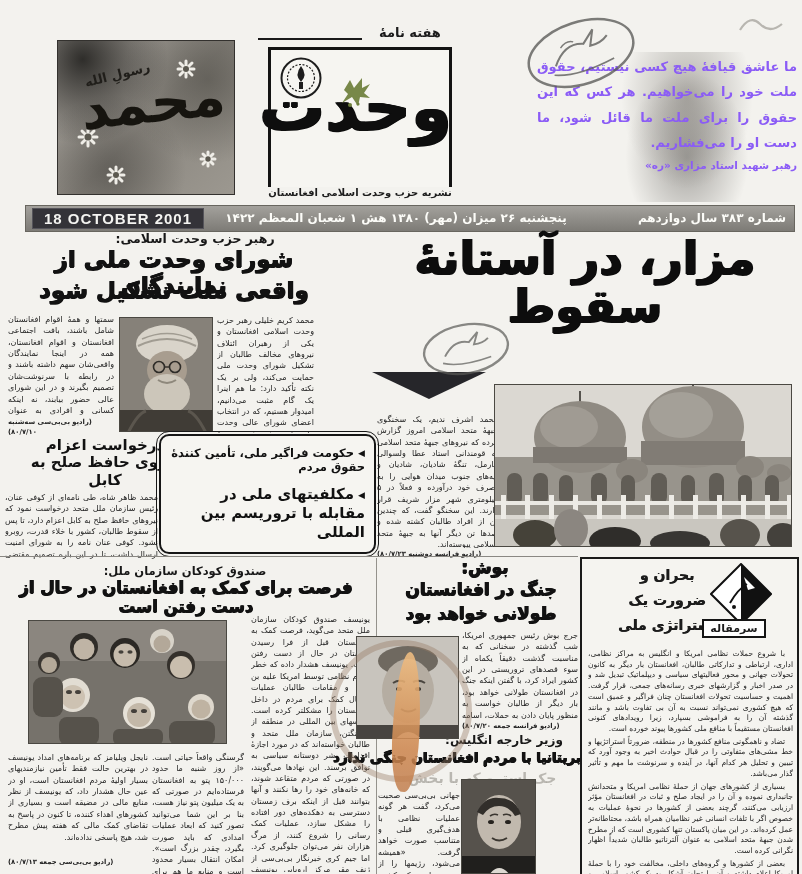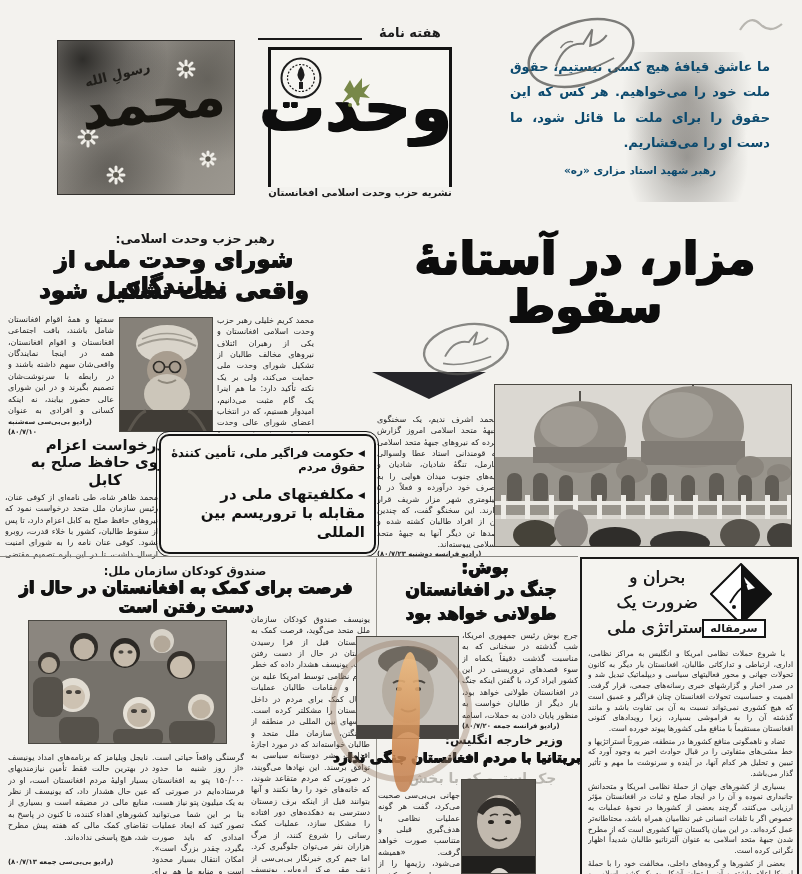--- a/index.html
+++ b/index.html
@@ -45,24 +45,24 @@
   .wahdat-title {
     left:268px; top:70px; width:184px; text-align:center; direction:rtl;
     font-size:66px; font-weight:bold; color:#0e0e0e; line-height:1.15;
     text-shadow:1px 0 #0e0e0e,-1px 0 #0e0e0e,0 1px #0e0e0e;
   }
   .mast-subtitle {
     left:262px; top:187px; width:196px; text-align:center; direction:rtl;
     font-size:10px; font-weight:bold; background:#f3f2ee; padding:0 3px;
   }
   .quote-block {
-    left:510px; top:54px; width:260px; direction:rtl; text-align:justify;
-    font-size:13px; font-weight:bold; line-height:1.95; color:#0c4a6e; z-index:2;
-  }
-  .quote-attr { direction:rtl; text-align:center; font-size:10.5px; font-weight:bold; margin-top:5px; }
+    left:537px; top:54px; width:260px; direction:rtl; text-align:justify;
+    font-size:13px; font-weight:bold; line-height:1.95; color:#8b5cf6; z-index:2;
+  }
+  .quote-attr { direction:rtl; text-align:right; font-size:10.5px; font-weight:bold; }
   .mazari-ghost {
     left:612px; top:52px; width:150px; height:150px; z-index:1;
     background:
       radial-gradient(ellipse at 50% 30%, rgba(75,70,64,.38), transparent 62%),
       radial-gradient(ellipse at 50% 70%, rgba(55,52,48,.42), transparent 58%);
   }
   .stamp { position:absolute; opacity:.78; z-index:3; }
 
   
   .date-bar {
@@ -101,21 +101,21 @@
   .slogan-row .bullet { font-size:9px; margin-left:4px; vertical-align:1px; }
   .s1 { font-size:11.5px; font-weight:bold; }
   .s2 { font-size:15px; font-weight:bold; line-height:1.25; }
   .s3 { font-size:14.5px; font-weight:bold; text-shadow:0.7px 0 #111,-0.7px 0 #111; }
 
   .divider-h { left:0; top:556px; width:578px; border-top:1px solid #8a8883; height:0; }
   .divider-v { left:376px; top:558px; height:316px; border-left:1px solid #94928c; width:0; }
 
   
   .ed-box { left:580px; top:557px; width:219px; height:322px; border:2px solid #1a1a1a; background:#f5f4f0; }
-  .ed-title { position:absolute; direction:rtl; text-align:center; font-weight:normal; font-size:17px; width:118px; left:16px;
+  .ed-title { position:absolute; direction:rtl; text-align:center; font-weight:bold; font-size:14px; width:118px; left:26px;
     text-shadow:0.5px 0 currentColor; }
   .ed-label { position:absolute; left:120px; top:60px; width:64px; height:19px; border:2px solid #151515;
     background:#fff; direction:rtl; text-align:center; font-weight:bold; font-size:11px; line-height:16px; }
   .ed-body { position:absolute; left:6px; top:90px; width:205px; height:226px; direction:rtl; text-align:justify;
     font-size:7.5px; line-height:1.43; overflow:hidden; color:#222; }
   .ed-body p { margin:0 0 2px; text-indent:8px; }
 
   
   .flame-ring { left:330px; top:640px; width:142px; height:142px; border-radius:50%;
     border:6px solid rgba(150,122,100,.4); z-index:6; }
@@ -196,20 +196,25 @@
   <svg class="stamp" style="left:523px; top:16px; transform:rotate(-18deg);" width="116" height="74" viewBox="0 0 116 74">
     <ellipse cx="58" cy="37" rx="54" ry="31" fill="none" stroke="#5a5a57" stroke-width="2.5"></ellipse>
     <path d="M30 42 q15 -20 33 -13 l13 -11 l-7 15 q11 1 19 -5" fill="none" stroke="#5a5a57" stroke-width="2"></path>
     <path d="M26 50 q22 9 62 2" fill="none" stroke="#5a5a57" stroke-width="1.6"></path>
     <path d="M40 26 q8 -6 14 -2" fill="none" stroke="#5a5a57" stroke-width="1.4"></path>
   </svg>
   <svg class="stamp" style="left:735px; top:6px; opacity:.55;" width="56" height="36" viewBox="0 0 56 36">
     <path d="M5 24 q10 -16 20 -6 t22 0" fill="none" stroke="#89867f" stroke-width="2.2"></path>
   </svg>
 
+  <div class="abs date-bar">
+    <div class="greg-box">18 OCTOBER 2001</div>
+    <div class="date-fa">پنجشنبه ۲۶ میزان (مهر) ۱۳۸۰ هش ۱ شعبان المعظم ۱۴۲۲</div>
+    <div class="issue-fa">شماره ۳۸۳   سال دوازدهم</div>
+  </div>
 
   <div class="abs lead-headline">مزار، در آستانهٔ سقوط</div>
   <svg class="stamp" style="left:420px; top:320px; transform:rotate(-10deg); opacity:.7;" width="92" height="58" viewBox="0 0 116 74">
     <ellipse cx="58" cy="37" rx="54" ry="31" fill="none" stroke="#5a5a57" stroke-width="3"></ellipse>
     <path d="M30 42 q15 -20 33 -13 l13 -11 l-7 15 q11 1 19 -5" fill="none" stroke="#5a5a57" stroke-width="2.4"></path>
     <path d="M26 50 q22 9 62 2" fill="none" stroke="#5a5a57" stroke-width="2"></path>
   </svg>
   <div class="abs tri-mark"></div>
 
   <div class="col" style="left:377px; top:414px; width:121px; height:152px;">

